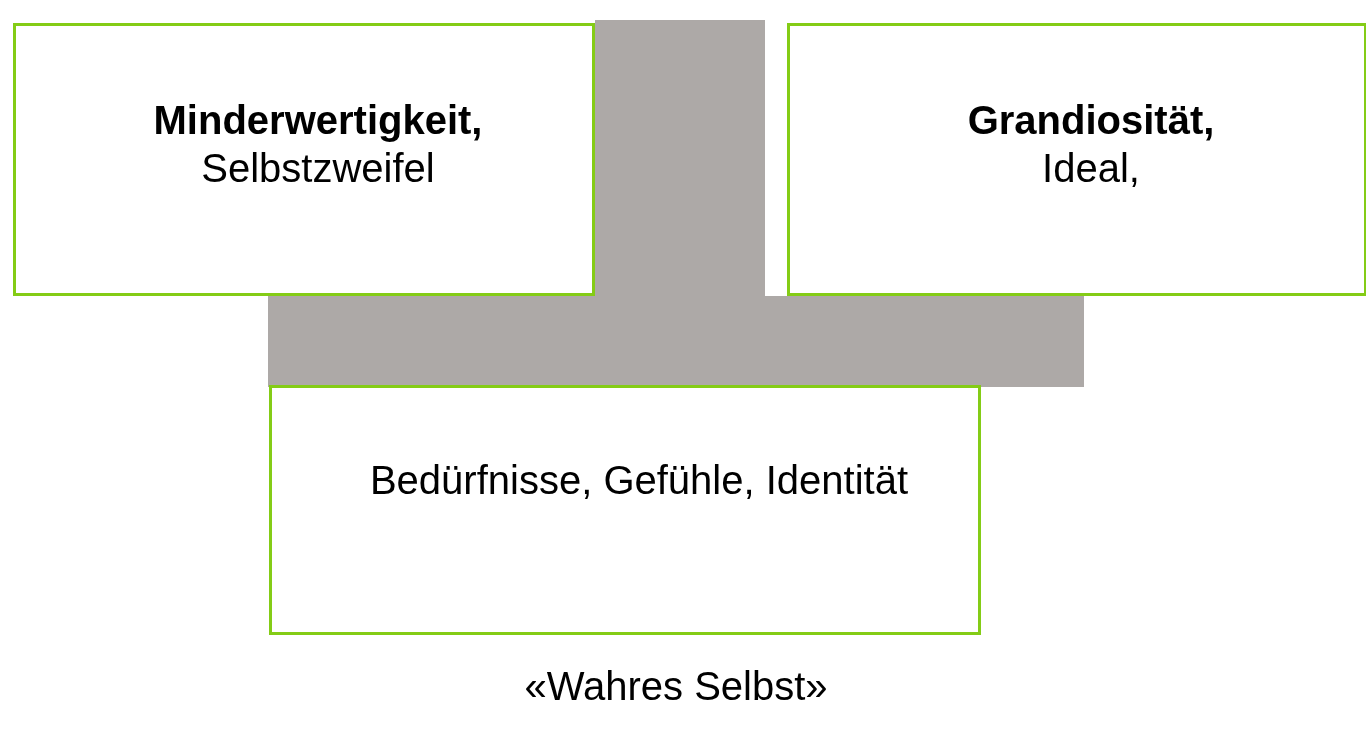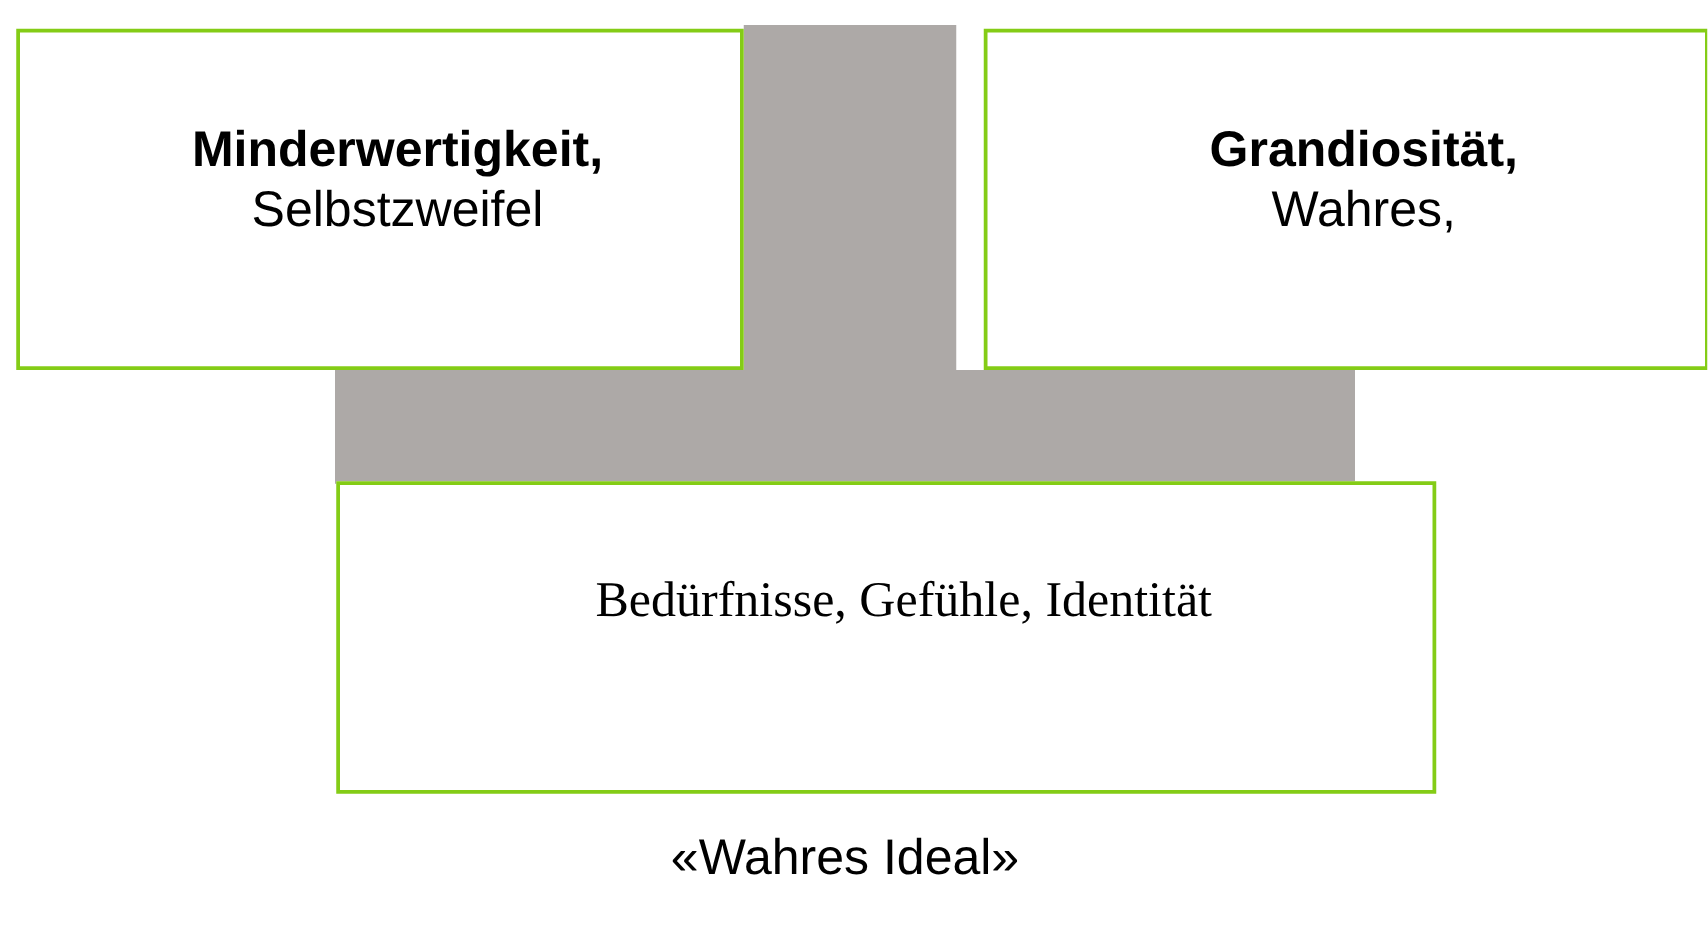--- a/index.html
+++ b/index.html
@@ -53,24 +53,23 @@
     left: 766px;
     top: 23px;
     width: 580px;
     height: 273px;
     padding-top: 70px;
     margin-left: 21px;
   }
   .box-bottom {
     left: 269px;
     top: 385px;
-    width: 880px;
+    width: 712px;
     height: 250px;
     padding-top: 68px;
-    font-family: Liberation Serif, serif;
   }
   .line-bold {
     font-weight: bold;
   }
   .caption {
     position: absolute;
     left: 269px;
     top: 662px;
     width: 814px;
     text-align: center;
@@ -87,22 +86,22 @@
 
   <div class="connector connector-horizontal"></div>
 
   <div class="box box-top-left">
     <div class="line line-bold">Minderwertigkeit,</div>
     <div class="line">Selbstzweifel</div>
   </div>
 
   <div class="box box-top-right">
     <div class="line line-bold">Grandiosität,</div>
-    <div class="line">Wahres,</div>
+    <div class="line">Ideal,</div>
   </div>
 
   <div class="box box-bottom">
     <div class="line">Bedürfnisse, Gefühle, Identität</div>
   </div>
 
-  <div class="caption">«Wahres Ideal»</div>
+  <div class="caption">«Wahres Selbst»</div>
 
 </div>
 
 </body></html>

